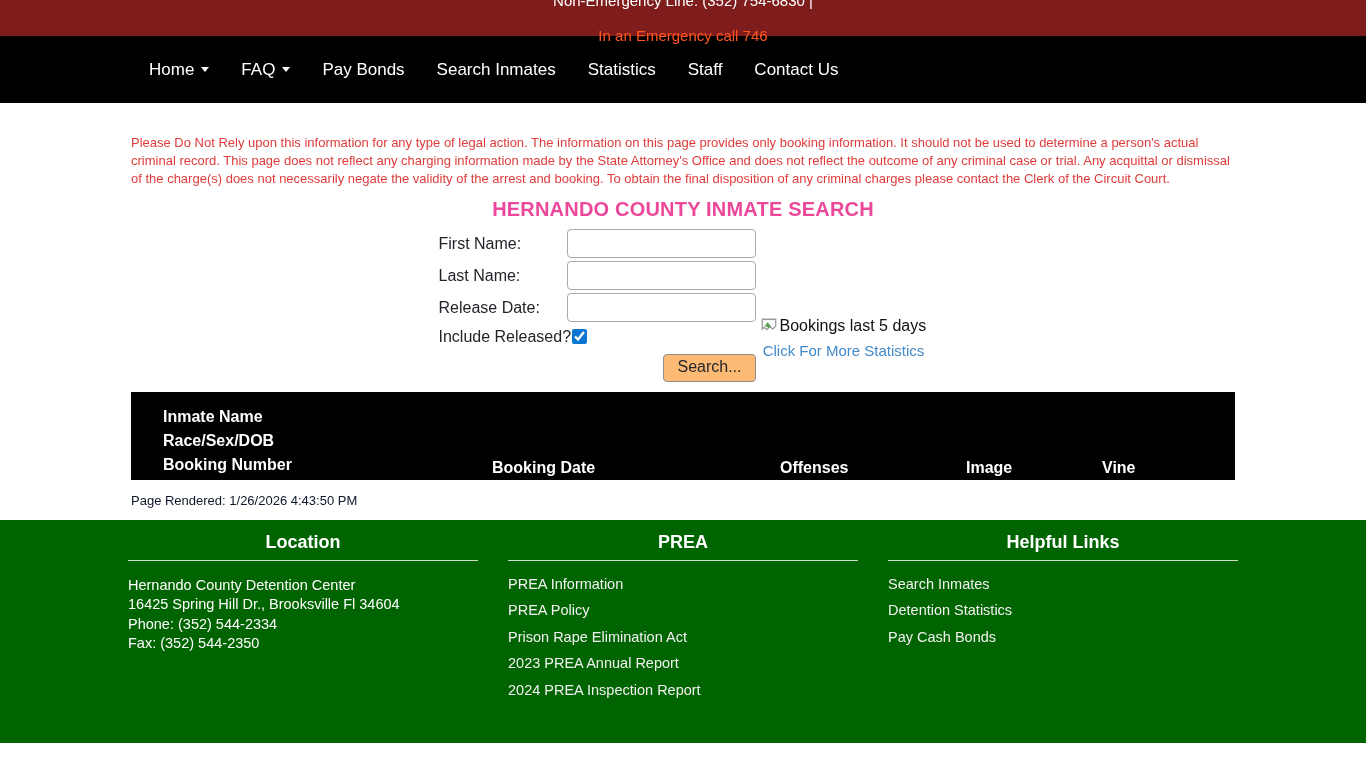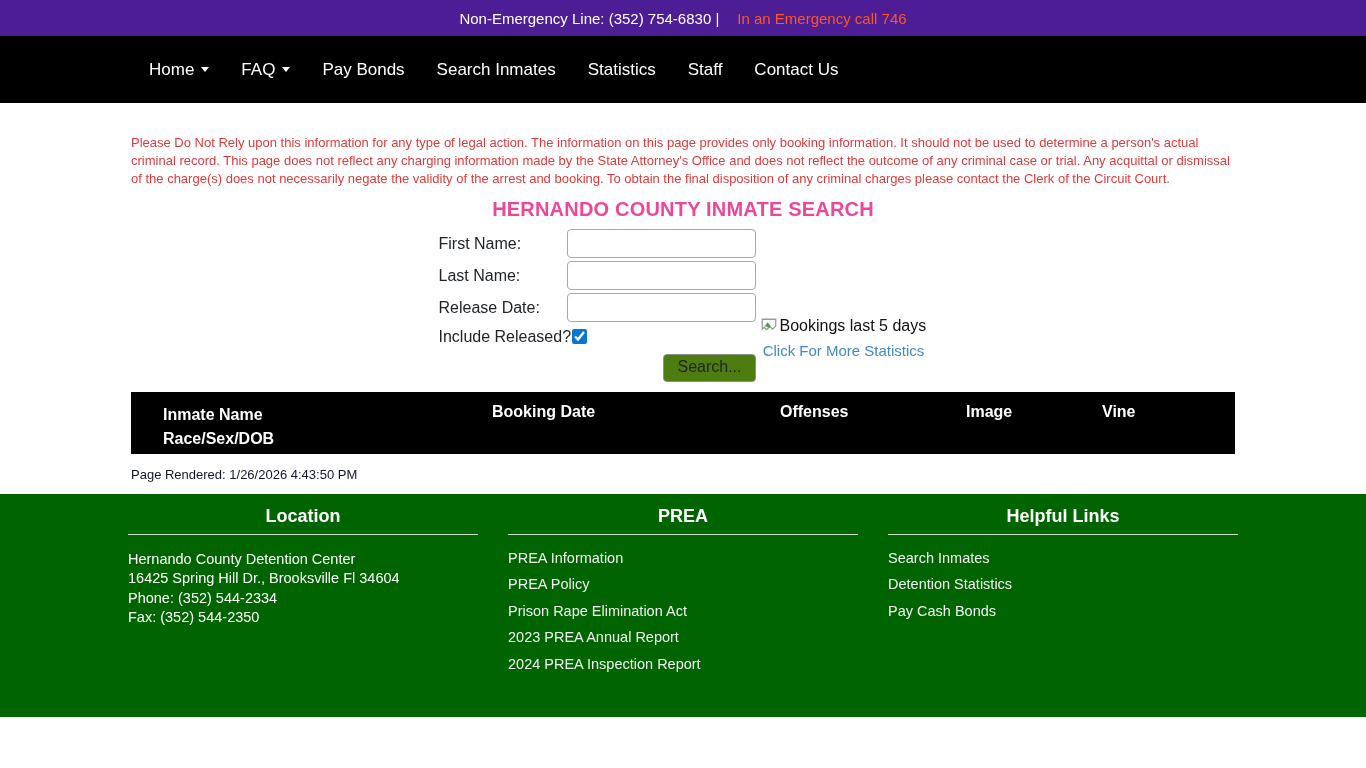--- a/index.html
+++ b/index.html
@@ -1,20 +1,20 @@
 <!DOCTYPE html>
 <html><head>
 <meta charset="utf-8">
 <style>
   * { margin:0; padding:0; box-sizing:border-box; }
   html,body { width:1366px; height:768px; overflow:hidden; }
   body { font-family:"Liberation Sans", sans-serif; background:#fff; color:#212529; }
 
   
-  .topbar { background:#4c1d95; height:36px; display:flex; align-items:center; justify-content:center; gap:18px; font-size:15px; color:#fff; }
+  .topbar { background:#7f1d1d; height:36px; display:flex; align-items:center; justify-content:center; gap:18px; font-size:15px; color:#fff;flex-direction:column; }
   .topbar .emer { color:#ff5722; }
   .navbar { background:#000; height:67px; }
   .nav-inner { width:1104px; margin:0 auto; height:100%; display:flex; align-items:center; gap:32px; padding-left:18px; }
   .nav-item { color:#fff; font-size:17px; text-decoration:none; cursor:pointer; white-space:nowrap; display:inline-flex; align-items:center; }
   .caret { width:0; height:0; border-left:4px solid transparent; border-right:4px solid transparent; border-top:5px solid #fff; margin-left:7px; display:inline-block; }
 
   
   main { width:1104px; margin:0 auto; padding-top:31px; }
   .disclaimer { color:#df3b3b; font-size:13px; line-height:18.2px; }
   h1 { font-size:20px; font-weight:bold; text-align:center; margin-top:9px; color:#ec4899; letter-spacing:.2px; }
@@ -25,29 +25,29 @@
   .flabel { width:128px; font-size:16px; line-height:29px; color:#212529; }
   .ftext { width:189px; height:29px; border:1px solid #a9a9a9; border-radius:4px; font-size:15px; padding:0 6px; background:#fff; }
   .range-row .flabel { line-height:22px; padding-top:4px; }
   .range-col .subrow { display:flex; margin-bottom:4px; }
   .sublabel { font-size:16px; line-height:29px; width:37px; color:#212529; }
   .fsmall { width:99px; height:29px; border:1px solid #a9a9a9; border-radius:4px; font-size:15px; padding:0 6px; background:#fff; }
   .include-row { align-items:center; margin-top:6px; }
   .include-row .flabel { width:auto; line-height:18px; }
   .include-row input[type=checkbox]{ width:15px; height:15px; accent-color:#0b76d1; margin-left:1px; cursor:pointer; }
   .btn-row { justify-content:flex-end; margin-top:8px; }
-  .search-btn { font-family:"Liberation Sans",sans-serif; font-size:16px; color:#212529; background:#4d7c0f; border:1px solid #8f8f8f; border-radius:4px; padding:3px 13px 5px; cursor:pointer; }
+  .search-btn { font-family:"Liberation Sans",sans-serif; font-size:16px; color:#212529; background:#fdba74; border:1px solid #8f8f8f; border-radius:4px; padding:3px 13px 5px; cursor:pointer; }
 
   .stats-col { width:168px; margin-left:4px; padding-top:88px; text-align:center; }
   .stats-alt-row { display:flex; align-items:center; font-size:16px; color:#111; white-space:nowrap; }
   .broken-img { display:inline-flex; margin-right:2px; }
   .stats-link { display:inline-block; margin-top:7px; font-size:15px; color:#4189c7; text-decoration:none; cursor:pointer; }
 
   
-  .results-header { margin-top:7px; background:#000; color:#fff; font-weight:bold; font-size:16px; display:flex; align-items:flex-start; padding:11px 0; height:62px; }
+  .results-header { margin-top:7px; background:#000; color:#fff; font-weight:bold; font-size:16px; display:flex; align-items:flex-end; padding:3px 0; height:88px; }
   .rh-col1 { flex:0 0 361px; padding-left:32px; line-height:24px; }
   .rh-bd { flex:0 0 288px; } .rh-of { flex:0 0 186px; } .rh-im { flex:0 0 136px; } .rh-vn { flex:1; }
 
   .rendered { font-size:13px; margin-top:13px; color:#0f172a; }
 
   
   footer { background:#006400; margin-top:12px; height:223px; color:#fff; }
   .foot-inner { width:1110px; margin:0 auto; display:flex; gap:30px; padding-top:12px; }
   .fcol { width:350px; }
   .fcol h2 { font-size:18px; font-weight:bold; text-align:center; margin-bottom:7px; }

